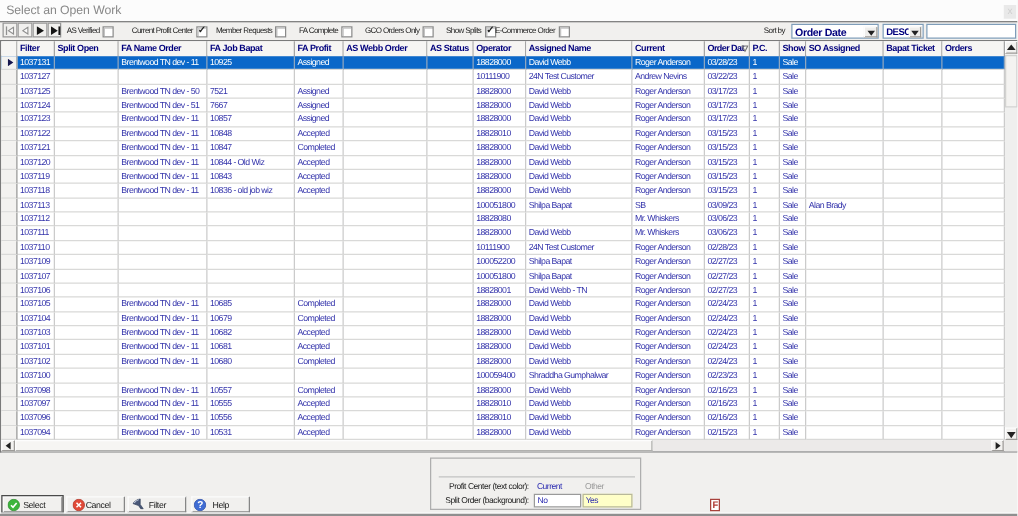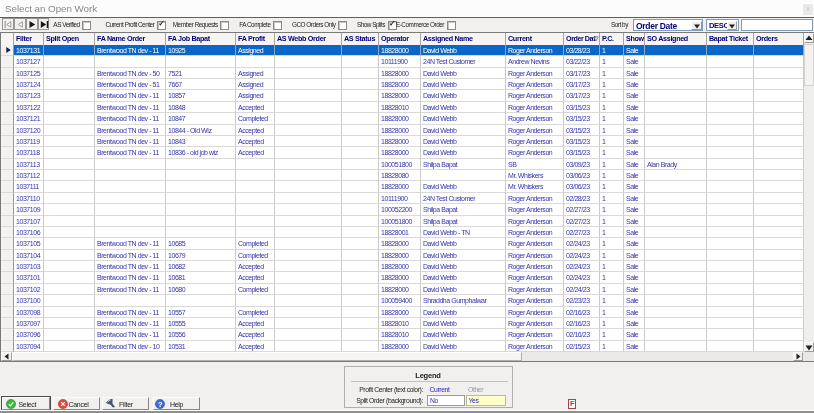--- a/index.html
+++ b/index.html
@@ -677,21 +677,20 @@
 </div>
 <div class="btn" style="left:152.5px;width:47px;">
  <svg width="10" height="10" style="position:absolute;left:1.5px;top:0.8px;">
       <circle cx="5" cy="5" r="4.6" fill="#3f6cd4" stroke="#2d4fa8" stroke-width="0.6"></circle>
       <text x="5" y="7.8" text-anchor="middle" font-size="8" font-weight="bold" fill="#fff" font-family="Liberation Sans">?</text>
     </svg>
  <span style="position:absolute;left:16.5px;top:2.2px;">Help</span>
 </div>
 
 <div class="abs" style="left:343.5px;top:366px;width:169px;height:42px;border:1px solid #aeaeae;background:#f1f0ee;">
- <div class="abs" style="left:0;top:4px;width:100%;text-align:center;font-size:7.5px;letter-spacing:-0.2px;font-weight:bold;color:#1a1a1a;">Legend</div>
  <div class="abs" style="left:6px;top:13.5px;width:157px;height:1px;background:#c2c2c2;"></div>
  <div class="abs" style="right:88.5px;top:18.5px;font-size:6.8px;letter-spacing:-0.38px;color:#1c1c1c;white-space:nowrap;">Profit Center (text color):</div>
  <div class="abs" style="left:85px;top:18.5px;font-size:6.8px;letter-spacing:-0.38px;color:#2a2ab0;">Current</div>
  <div class="abs" style="left:123.5px;top:18.5px;font-size:6.8px;letter-spacing:-0.38px;color:#9a9a9a;">Other</div>
  <div class="abs" style="right:88.5px;top:30px;font-size:6.8px;letter-spacing:-0.38px;color:#1c1c1c;white-space:nowrap;">Split Order (background):</div>
  <div class="abs" style="left:82.5px;top:27.8px;width:37.5px;height:10.8px;background:#fff;border:1px solid #9a9a9a;font-size:6.8px;letter-spacing:-0.38px;color:#2a2ab0;padding:1.5px 0 0 2px;">No</div>
  <div class="abs" style="left:121px;top:27.8px;width:40px;height:10.8px;background:#ffffc8;border:1px solid #b8b89a;font-size:6.8px;letter-spacing:-0.38px;color:#2a2ab0;padding:1.5px 0 0 2px;">Yes</div>
 </div>
 
 <div class="abs" style="left:567.5px;top:399px;width:8.5px;height:9.5px;border:1.4px solid #a8423c;background:#fff;">

